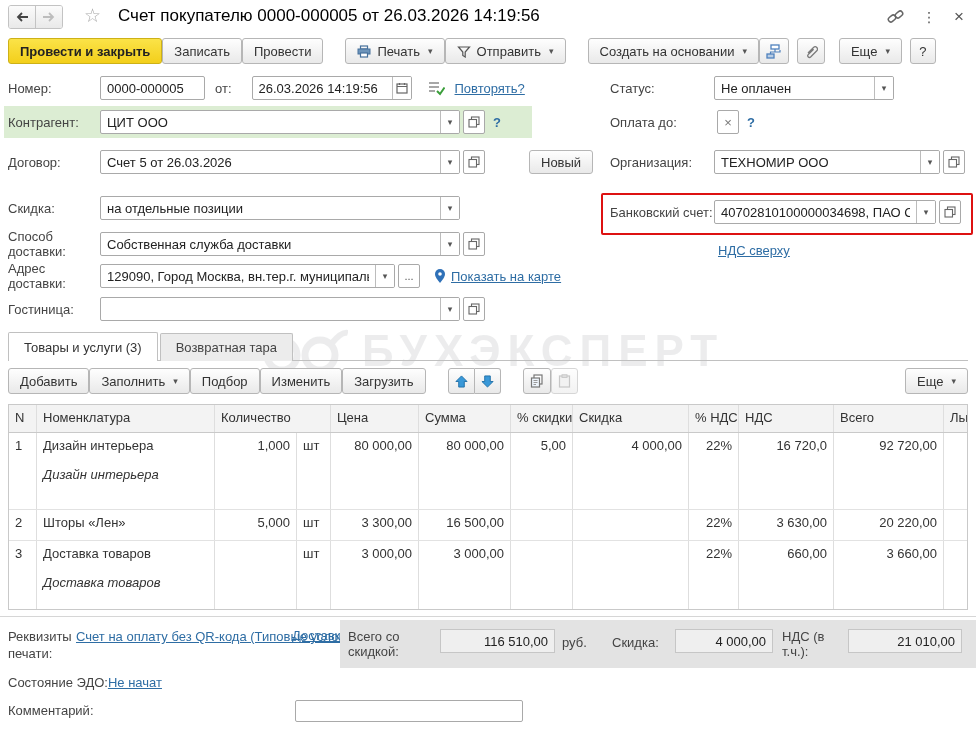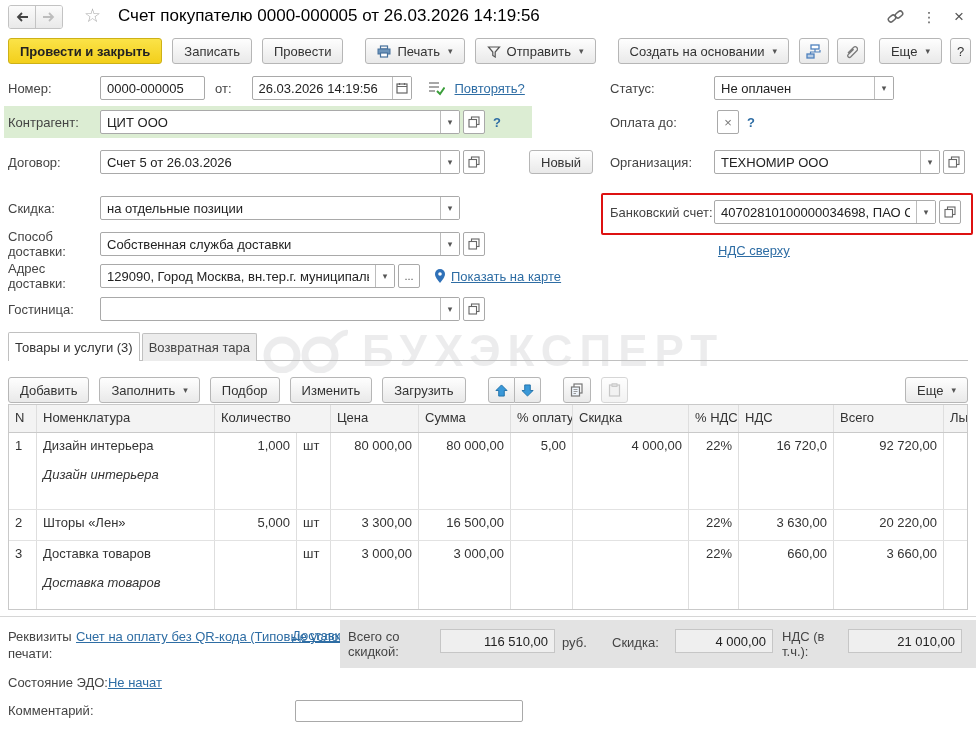--- a/index.html
+++ b/index.html
@@ -16,47 +16,47 @@
   .kebab{font-size:14px;color:#555}
   .closex{font-size:17px;color:#555}
   
   .cmdbar{position:absolute;top:38px;left:8px;width:960px;display:flex;align-items:center}
   .btn{height:26px;box-sizing:border-box;padding:4px 11px;border:1px solid #b6b6b6;border-radius:3px;
        background:linear-gradient(#fefefe,#e9e9e9);color:#333;font-size:13px;display:inline-flex;
        align-items:center;gap:6px;white-space:nowrap}
   .btn.icononly{padding:0 6px}
   .btn-yellow{background:linear-gradient(#fbe348,#f3cf1b);border-color:#cdb117;font-weight:bold;color:#222}
   .caret{font-size:9px;color:#555;margin-left:2px}
-  .sp8{margin-left:8px}.sp10{margin-left:10px}.sp14{margin-left:14px}.sp22{margin-left:22px}
+  .sp8{margin-left:8px}.sp10{}.sp14{margin-left:14px}.sp22{margin-left:22px}
   .mlauto{margin-left:auto}
   
   .form{position:absolute;top:0;left:0;width:976px;height:330px}
   .frow{position:absolute;display:flex;align-items:center}
   .lbl{color:#444}
   .fld{box-sizing:border-box;height:24px;border:1px solid #a9a9a9;border-radius:2px;background:#fff;
        display:flex;align-items:center;overflow:hidden}
   .fldtext{flex:1;padding:0 6px;white-space:nowrap;overflow:hidden;border:none;outline:none;
        font-family:"Liberation Sans",sans-serif;font-size:13px;color:#222;background:transparent;min-width:0}
   .seg{width:18px;align-self:stretch;border-left:1px solid #bcbcbc;display:flex;align-items:center;
        justify-content:center;color:#555;font-size:9px;background:#fff;flex:0 0 18px}
   .sqbtn{box-sizing:border-box;width:22px;height:24px;margin-left:3px;border:1px solid #a9a9a9;border-radius:2px;
        background:#fff;display:flex;align-items:center;justify-content:center}
   .link{color:#2e6da4;text-decoration:underline;cursor:pointer;white-space:nowrap}
   .qmark{color:#2e6da4;font-weight:bold;margin-left:8px}
   .greenband{position:absolute;left:4px;top:106px;width:528px;height:32px;background:#dcedd3}
   .redbox{position:absolute;left:601px;top:193px;width:368px;height:38px;border:2px solid #dd1111;border-radius:2px}
   
   .tabs{position:absolute;top:333px;left:8px;width:960px;height:28px;display:flex;align-items:flex-end}
   .tabs:after{content:"";position:absolute;left:0;right:0;bottom:0;border-bottom:1px solid #c0c0c0}
-  .tab{box-sizing:border-box;height:28px;padding:0 6px;display:flex;align-items:center;border:1px solid #c0c0c0;
+  .tab{box-sizing:border-box;height:28px;padding:0 15px;display:flex;align-items:center;border:1px solid #c0c0c0;
        border-bottom:none;border-radius:2px 2px 0 0;margin-right:2px;position:relative;z-index:2}
   .tab.active{background:#fff;height:29px}
   .tab.inactive{background:#ececec;color:#444}
   
-  .itoolbar{position:absolute;top:377px;left:8px;width:960px;display:flex;align-items:center}
+  .itoolbar{position:absolute;top:368px;left:8px;width:960px;display:flex;align-items:center}
   .joined{display:flex}
   .joined .btn{border-radius:0}
   .joined .btn:first-child{border-radius:3px 0 0 3px}
   .joined .btn:last-child{border-radius:0 3px 3px 0;border-left:none}
   
   .tbl{position:absolute;top:404px;left:8px;width:958px;border:1px solid #c9c9c9;background:#fff}
   .trow{display:flex;border-bottom:1px solid #e2e2e2}
   .trow:last-child{border-bottom:none}
   .thead{background:#f3f3f3;border-bottom:1px solid #c9c9c9;height:27px}
   .cell{box-sizing:border-box;padding:5px 6px;border-right:1px solid #dedede;overflow:hidden;white-space:nowrap}
@@ -365,21 +365,21 @@
   </button>
 </div>
 
 <div class="tbl">
   <div class="trow thead">
     <div class="cell c-n">N</div>
     <div class="cell c-nom">Номенклатура</div>
     <div class="cell c-kol">Количество</div>
     <div class="cell c-price">Цена</div>
     <div class="cell c-sum">Сумма</div>
-    <div class="cell c-dpct">% оплату</div>
+    <div class="cell c-dpct">% скидки</div>
     <div class="cell c-disc">Скидка</div>
     <div class="cell c-vpct">% НДС</div>
     <div class="cell c-vat">НДС</div>
     <div class="cell c-total">Всего</div>
     <div class="cell c-lgot">Льгота п</div>
   </div>
 
   <div class="trow r1">
     <div class="cell c-n">1</div>
     <div class="cell c-nom">

